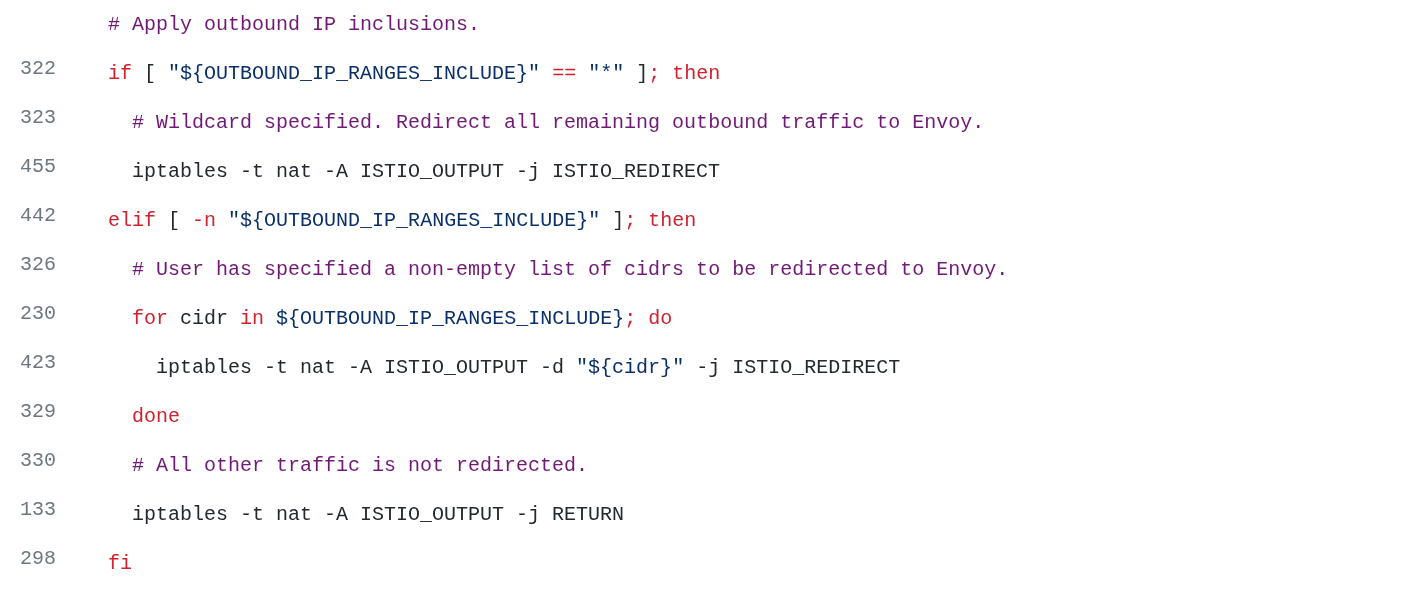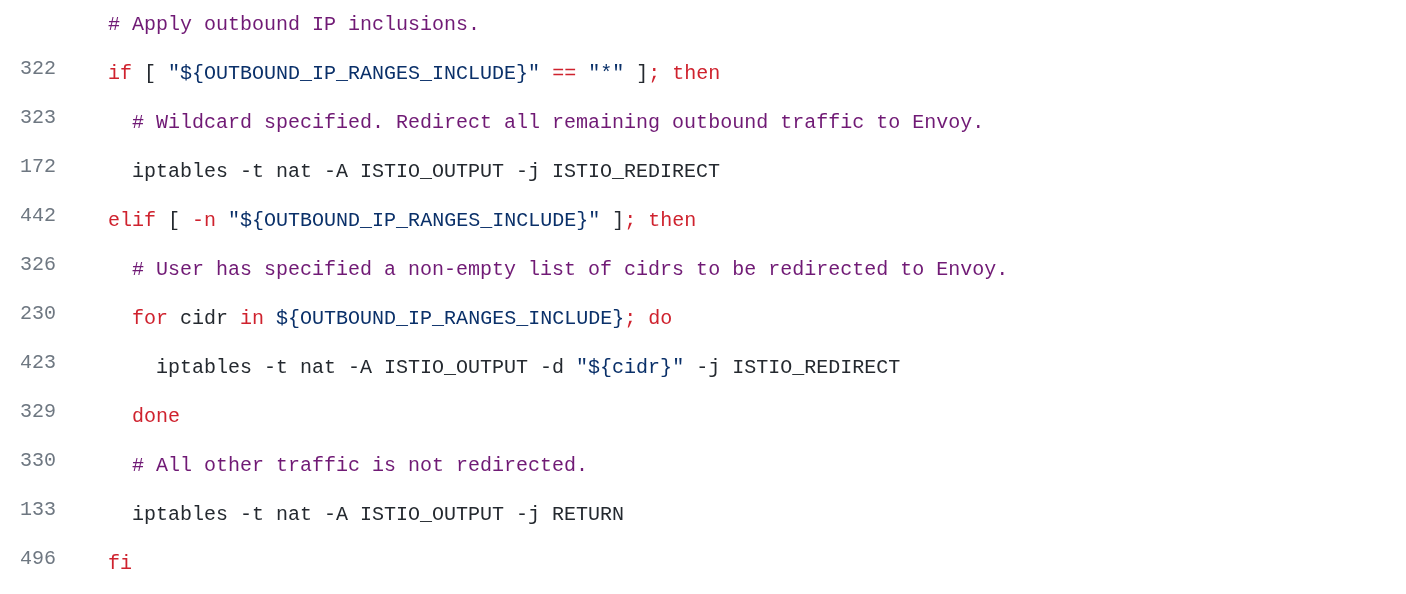--- a/index.html
+++ b/index.html
@@ -48,25 +48,25 @@
       color: #24292f;
     }
   </style>
 </head>
 <body>
 
 <div class="code-container">
   <div class="gutter" id="gutter">
       <span class="line-no">322</span>
       <span class="line-no">323</span>
-      <span class="line-no">172</span>
+      <span class="line-no">455</span>
       <span class="line-no">442</span>
       <span class="line-no">326</span>
       <span class="line-no">230</span>
       <span class="line-no">423</span>
       <span class="line-no">329</span>
       <span class="line-no">330</span>
       <span class="line-no">133</span>
-      <span class="line-no">496</span>
+      <span class="line-no">298</span>
       <span class="line-no">333</span>
     </div>
   <div class="code-column" id="code"><span class="code-line"><span class="pl-txt">  </span><span class="pl-c"># Apply outbound IP inclusions.</span></span><span class="code-line"><span class="pl-txt">  </span><span class="pl-k">if</span><span class="pl-txt"> [ </span><span class="pl-s">"${OUTBOUND_IP_RANGES_INCLUDE}"</span><span class="pl-txt"> </span><span class="pl-k">==</span><span class="pl-txt"> </span><span class="pl-s">"*"</span><span class="pl-txt"> ]</span><span class="pl-k">;</span><span class="pl-txt"> </span><span class="pl-k">then</span></span><span class="code-line"><span class="pl-txt">    </span><span class="pl-c"># Wildcard specified. Redirect all remaining outbound traffic to Envoy.</span></span><span class="code-line"><span class="pl-txt">    iptables -t nat -A ISTIO_OUTPUT -j ISTIO_REDIRECT</span></span><span class="code-line"><span class="pl-txt">  </span><span class="pl-k">elif</span><span class="pl-txt"> [ </span><span class="pl-k">-n</span><span class="pl-txt"> </span><span class="pl-s">"${OUTBOUND_IP_RANGES_INCLUDE}"</span><span class="pl-txt"> ]</span><span class="pl-k">;</span><span class="pl-txt"> </span><span class="pl-k">then</span></span><span class="code-line"><span class="pl-txt">    </span><span class="pl-c"># User has specified a non-empty list of cidrs to be redirected to Envoy.</span></span><span class="code-line"><span class="pl-txt">    </span><span class="pl-k">for</span><span class="pl-txt"> cidr </span><span class="pl-k">in</span><span class="pl-txt"> </span><span class="pl-s">${OUTBOUND_IP_RANGES_INCLUDE}</span><span class="pl-k">;</span><span class="pl-txt"> </span><span class="pl-k">do</span></span><span class="code-line"><span class="pl-txt">      iptables -t nat -A ISTIO_OUTPUT -d </span><span class="pl-s">"${cidr}"</span><span class="pl-txt"> -j ISTIO_REDIRECT</span></span><span class="code-line"><span class="pl-txt">    </span><span class="pl-k">done</span></span><span class="code-line"><span class="pl-txt">    </span><span class="pl-c"># All other traffic is not redirected.</span></span><span class="code-line"><span class="pl-txt">    iptables -t nat -A ISTIO_OUTPUT -j RETURN</span></span><span class="code-line"><span class="pl-txt">  </span><span class="pl-k">fi</span></span></div>
 </div>
 
 </body></html>

